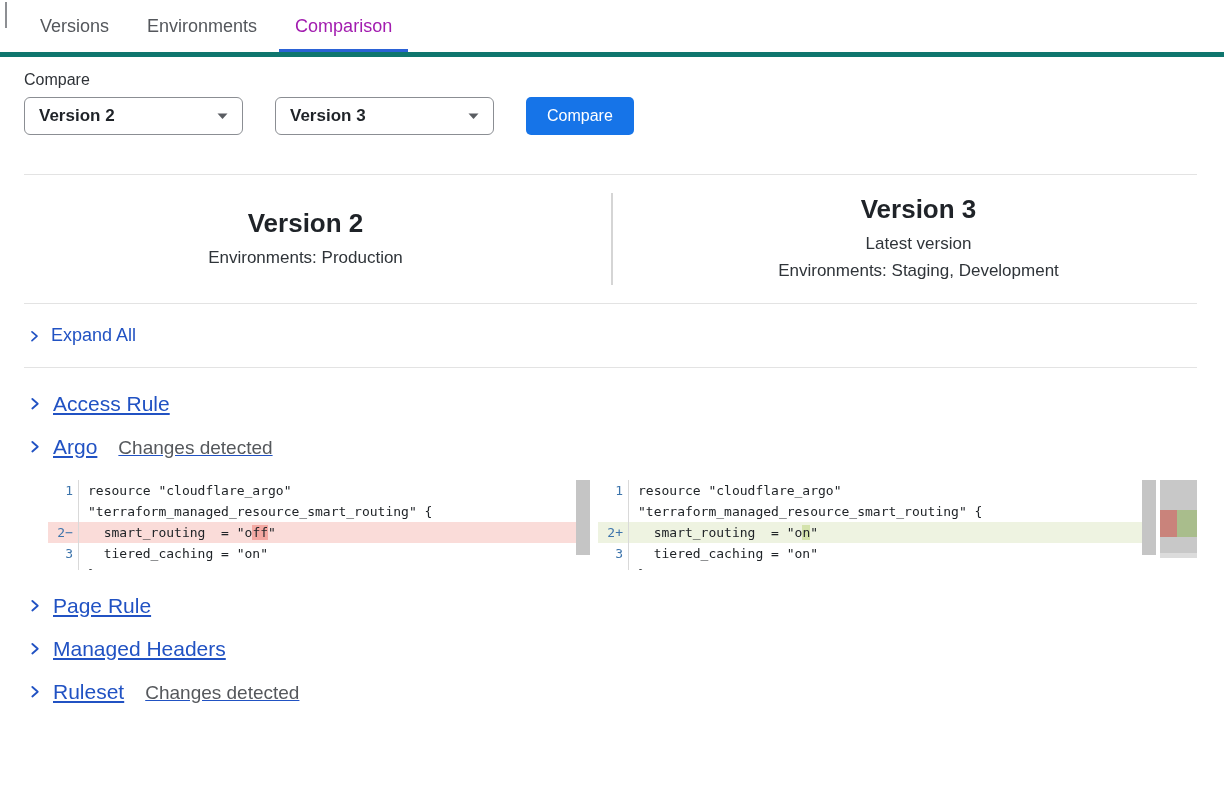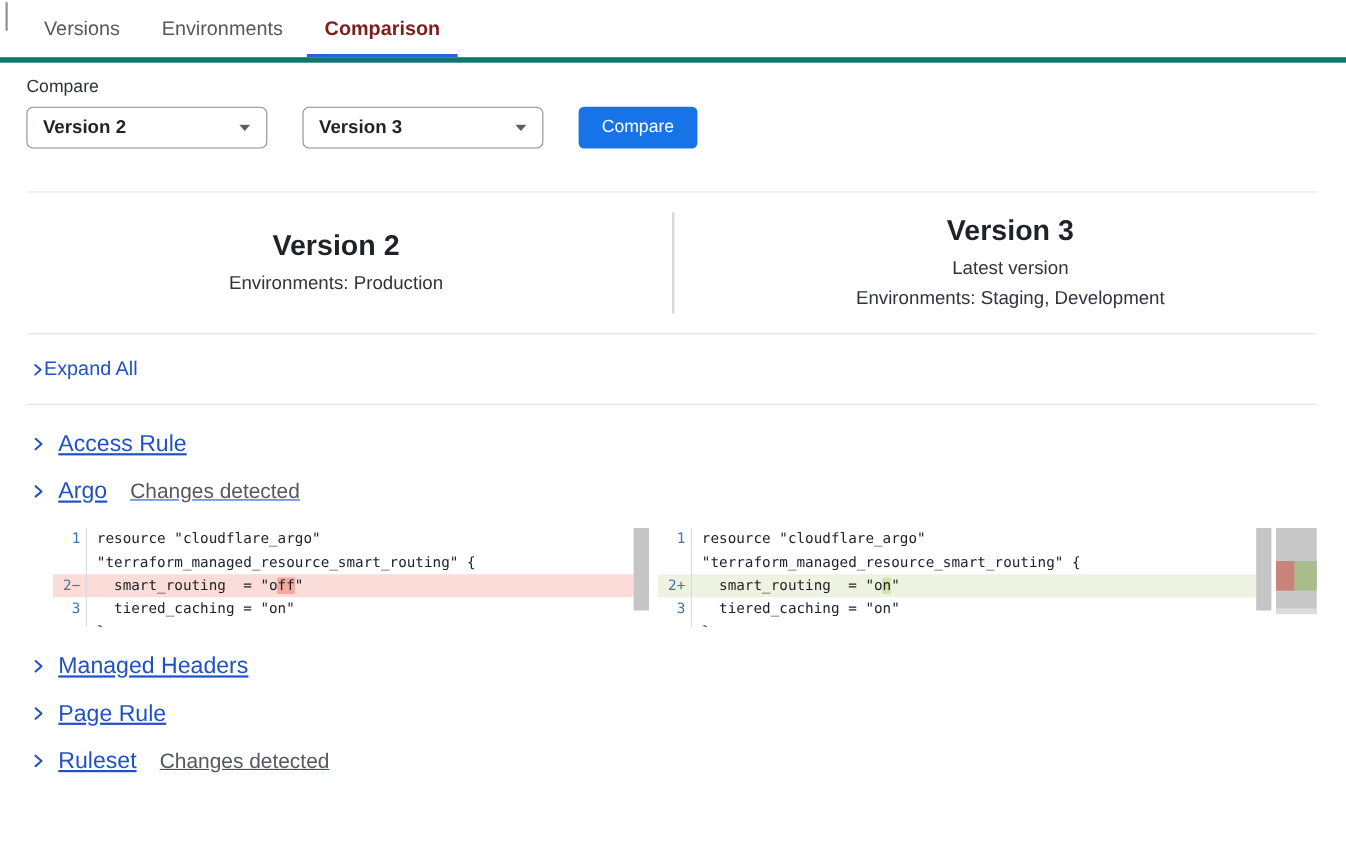--- a/index.html
+++ b/index.html
@@ -15,21 +15,21 @@
   html,body{background:#fff;}
   body{
     width:1224px;height:788px;position:relative;overflow:hidden;
     font-family:"Liberation Sans",sans-serif;color:#1f2328;
   }
   .edge-artifact{position:absolute;left:5px;top:2px;width:2px;height:26px;background:#8d8f93;}
 
   
   .tabbar{height:57px;border-bottom:5px solid #0f766e;display:flex;align-items:stretch;padding-left:24px;}
   .tab{display:flex;align-items:center;padding:0 16px;margin-right:6px;font-size:18px;color:#54575c;cursor:pointer;}
-  .tab.active{color:#7f1d1d;font-weight:700;box-shadow:inset 0 -3px 0 var(--tab-underline);}
+  .tab.active{color:#a21caf;font-weight:400;box-shadow:inset 0 -3px 0 var(--tab-underline);}
 
   
   .compare-form{display:flex;align-items:flex-end;gap:32px;margin:14px 0 0 24px;}
   .field label{display:block;font-size:16px;color:#2e3237;margin-bottom:8px;}
   .select{
     width:219px;height:38px;border:1px solid #8b8e93;border-radius:6px;background:#fff;
     display:flex;align-items:center;justify-content:space-between;padding:0 14px;
     font-size:17px;font-weight:700;color:#1f2328;cursor:pointer;
   }
   .compare-btn{
@@ -41,21 +41,21 @@
   .divider.after-form{margin-top:39px;}
 
   
   .version-headers{display:flex;align-items:center;height:128px;}
   .vh-col{flex:1;display:flex;flex-direction:column;align-items:center;justify-content:center;text-align:center;}
   .vh-col h2{font-size:26px;font-weight:700;color:#1f2328;margin-bottom:5px;}
   .vh-col p{font-size:17px;color:#2f3439;line-height:27px;}
   .vh-divider{width:2px;height:92px;background:#d5d5d5;}
 
   
-  .expand-row{height:63px;display:flex;align-items:center;padding-left:28px;color:var(--accent-blue);cursor:pointer;}
+  .expand-row{height:63px;display:flex;align-items:center;gap:11px;padding-left:28px;color:var(--accent-blue);cursor:pointer;}
   .expand-row .label{font-size:18px;}
 
   
   .sections{padding-top:14px;}
   .section-row{display:flex;align-items:center;gap:12px;padding-left:28px;height:43px;cursor:pointer;color:var(--accent-blue);text-decoration:underline;}
   .section-label{font-size:21px;}
   .section-badge{font-size:19px;color:#55585c;margin-left:9px;padding-top:3px;}
   .chev{display:flex;align-items:center;color:var(--accent-blue);}
 
   
@@ -192,30 +192,30 @@
       <div class="mm-foot"></div>
     </div>
   </div>
 
   <div class="section-row">
     <span class="chev">
       <svg width="13" height="13" viewBox="0 0 12 12">
           <path d="M4 1.8 L9 6.2 L4 10.6" fill="none" stroke="currentColor" stroke-width="1.7" stroke-linecap="round" stroke-linejoin="round"></path>
         </svg>
     </span>
+    <span class="section-label">Page Rule</span>
+  </div>
+
+  <div class="section-row">
+    <span class="chev">
+      <svg width="13" height="13" viewBox="0 0 12 12">
+          <path d="M4 1.8 L9 6.2 L4 10.6" fill="none" stroke="currentColor" stroke-width="1.7" stroke-linecap="round" stroke-linejoin="round"></path>
+        </svg>
+    </span>
     <span class="section-label">Managed Headers</span>
-  </div>
-
-  <div class="section-row">
-    <span class="chev">
-      <svg width="13" height="13" viewBox="0 0 12 12">
-          <path d="M4 1.8 L9 6.2 L4 10.6" fill="none" stroke="currentColor" stroke-width="1.7" stroke-linecap="round" stroke-linejoin="round"></path>
-        </svg>
-    </span>
-    <span class="section-label">Page Rule</span>
   </div>
 
   <div class="section-row">
     <span class="chev">
       <svg width="13" height="13" viewBox="0 0 12 12">
           <path d="M4 1.8 L9 6.2 L4 10.6" fill="none" stroke="currentColor" stroke-width="1.7" stroke-linecap="round" stroke-linejoin="round"></path>
         </svg>
     </span>
     <span class="section-label">Ruleset</span>
     <span class="section-badge">Changes detected</span>

